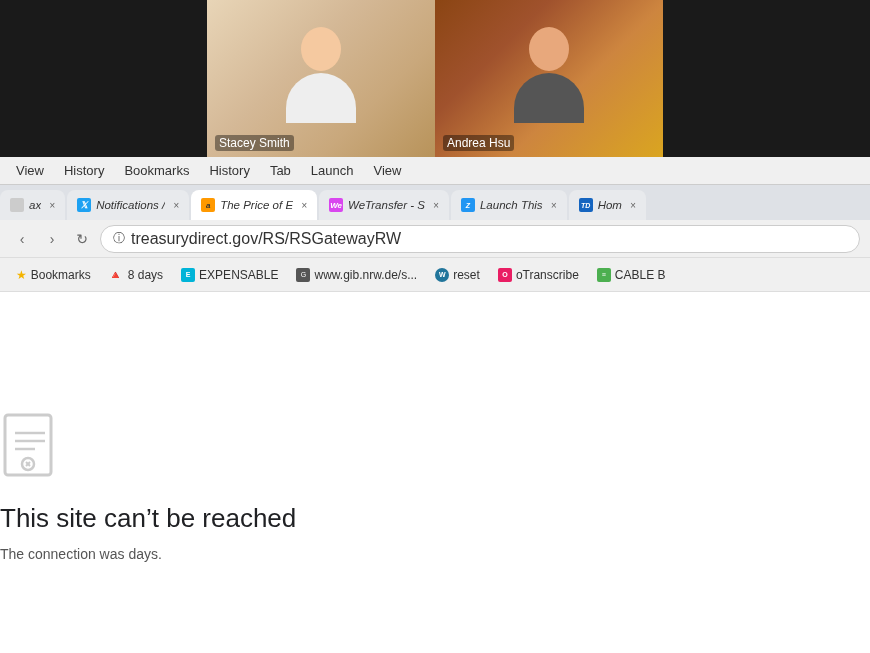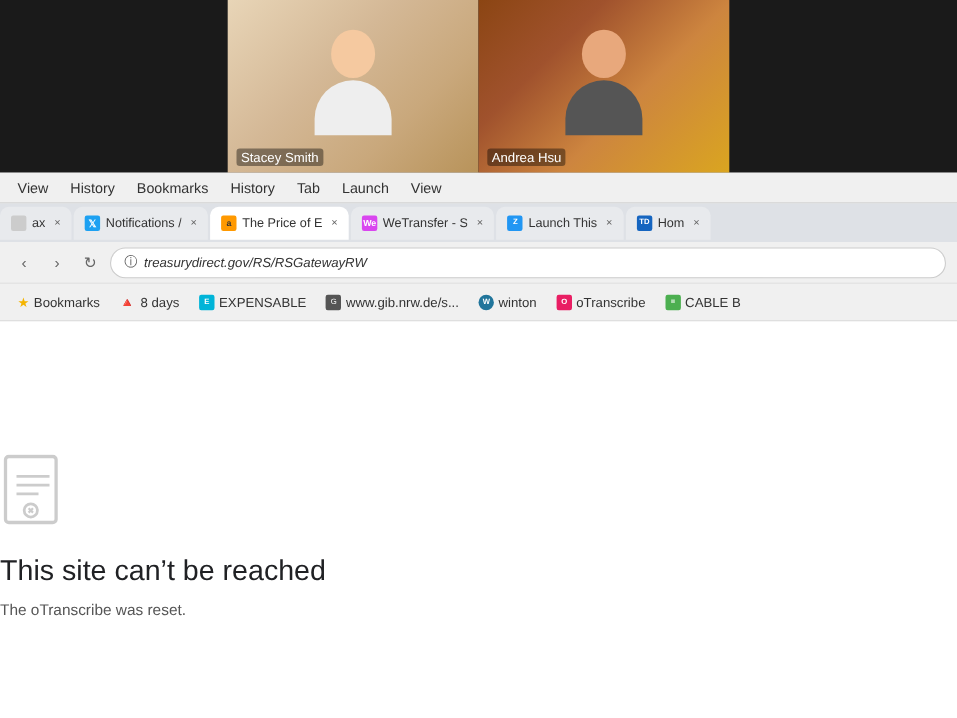--- a/index.html
+++ b/index.html
@@ -97,23 +97,24 @@
 
     
     .tab-bar {
       position: absolute;
       top: 185px;
       left: 0;
       width: 870px;
       height: 35px;
       background: #dee1e6;
       display: flex;
-      align-items: center;
+      align-items: flex-end;
       z-index: 10;
       overflow: hidden;
+      font-style: italic;
     }
     .tab {
       display: flex;
       align-items: center;
       height: 30px;
       background: #e8eaed;
       border-radius: 8px 8px 0 0;
       padding: 0 6px 0 10px;
       font-size: 11.5px;
       color: #333;
@@ -193,23 +194,22 @@
       color: #333;
       display: flex;
       align-items: center;
       gap: 6px;
     }
     .secure-icon {
       font-size: 12px;
       color: #555;
     }
     .address-text {
-      font-size: 12px;
+      font-size: 16px;
       color: #333;
-      font-style: italic;
     }
 
     
     .bookmarks-bar {
       position: absolute;
       top: 258px;
       left: 0;
       width: 870px;
       height: 34px;
       background: #f0f0f0;
@@ -363,21 +363,21 @@
     <span>EXPENSABLE</span>
   </div>
 
   <div class="bookmark-item">
     <div style="width:14px;height:14px;background:#555;border-radius:2px;display:inline-flex;align-items:center;justify-content:center;color:#fff;font-size:7px;">G</div>
     <span>www.gib.nrw.de/s...</span>
   </div>
 
   <div class="bookmark-item">
     <div style="width:14px;height:14px;background:#21759b;border-radius:50%;display:inline-flex;align-items:center;justify-content:center;color:#fff;font-size:7px;font-weight:bold;">W</div>
-    <span>winton</span>
+    <span>reset</span>
   </div>
 
   <div class="bookmark-item">
     <div style="width:14px;height:14px;background:#e91e63;border-radius:2px;display:inline-flex;align-items:center;justify-content:center;color:#fff;font-size:7px;font-weight:bold;">O</div>
     <span>oTranscribe</span>
   </div>
 
   <div class="bookmark-item">
     <div style="width:14px;height:14px;background:#4caf50;border-radius:2px;display:inline-flex;align-items:center;justify-content:center;color:#fff;font-size:7px;font-weight:bold;">≡</div>
     <span>CABLE B</span>
@@ -390,14 +390,14 @@
       <rect x="5" y="2" width="46" height="60" rx="3" stroke="#ccc" stroke-width="3" fill="none"></rect>
       <line x1="15" y1="20" x2="45" y2="20" stroke="#ccc" stroke-width="2.5"></line>
       <line x1="15" y1="28" x2="45" y2="28" stroke="#ccc" stroke-width="2.5"></line>
       <line x1="15" y1="36" x2="35" y2="36" stroke="#ccc" stroke-width="2.5"></line>
       <circle cx="28" cy="51" r="6" stroke="#ccc" stroke-width="2.5" fill="none"></circle>
       <line x1="26" y1="49" x2="30" y2="53" stroke="#ccc" stroke-width="2"></line>
       <line x1="30" y1="49" x2="26" y2="53" stroke="#ccc" stroke-width="2"></line>
     </svg>
   </div>
   <div class="error-title">This site can’t be reached</div>
-  <div class="error-sub">The oTranscribe was reset.</div>
+  <div class="error-sub">The connection was days.</div>
 </div>
 
 </body></html>

